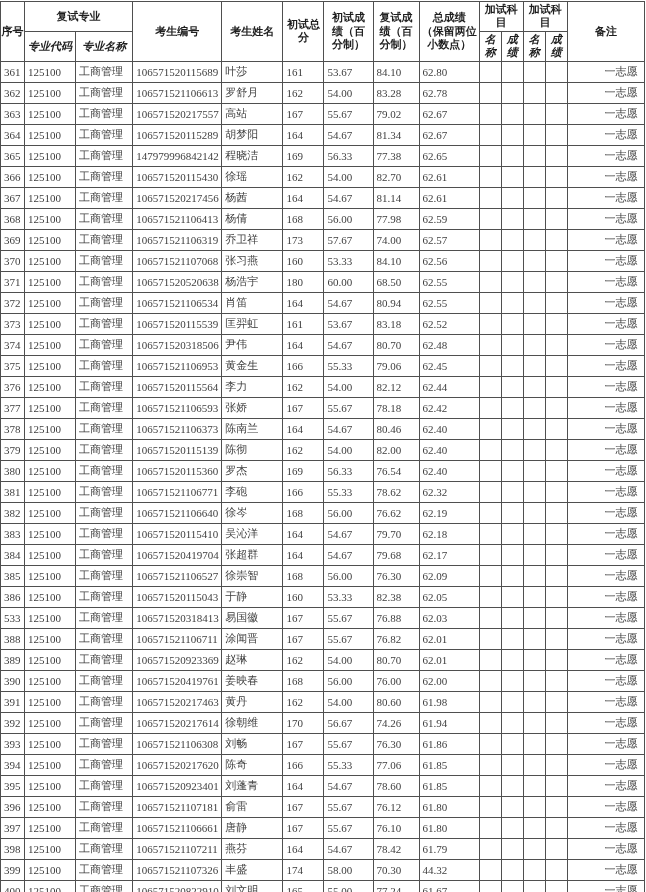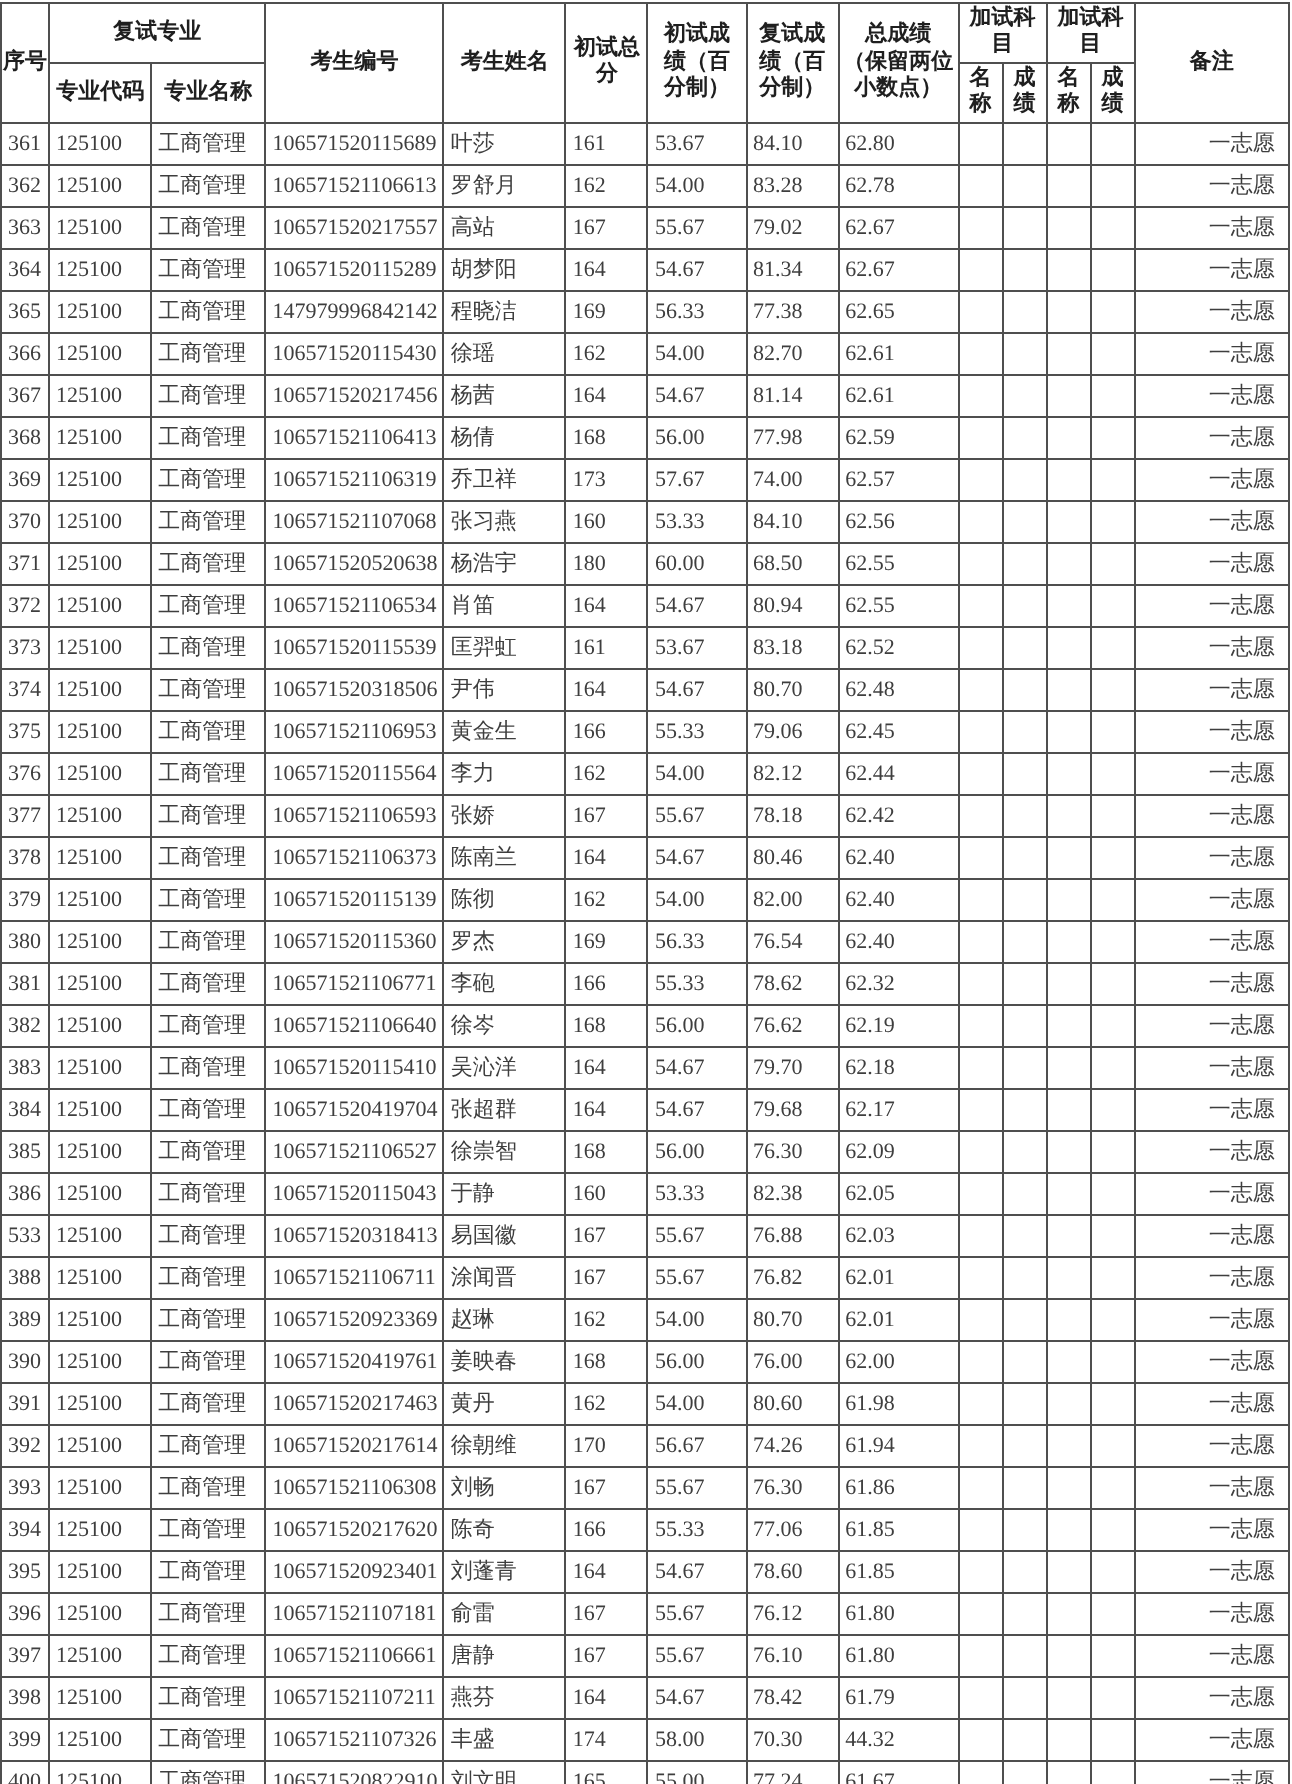--- a/index.html
+++ b/index.html
@@ -29,21 +29,21 @@
     font-size: 11px;
     font-weight: bold;
     color: #1f1f1f;
     text-align: center;
     vertical-align: middle;
     white-space: pre-line;
     line-height: 1.22;
     padding: 1px 0;
   }
   tr.tier1 { height: 21px; }
-  tr.tier2 { height: 26px; }
+  tr.tier2 { height: 26px; font-style: italic; }
   tbody tr { height: 21px; font-family: Liberation Serif, serif; }
   tbody td {
     font-size: 11px;
     color: #3e3e3e;
     vertical-align: middle;
     white-space: nowrap;
     padding: 0 0 0 3px;
     text-align: left;
   }
   td.remark-cell {

